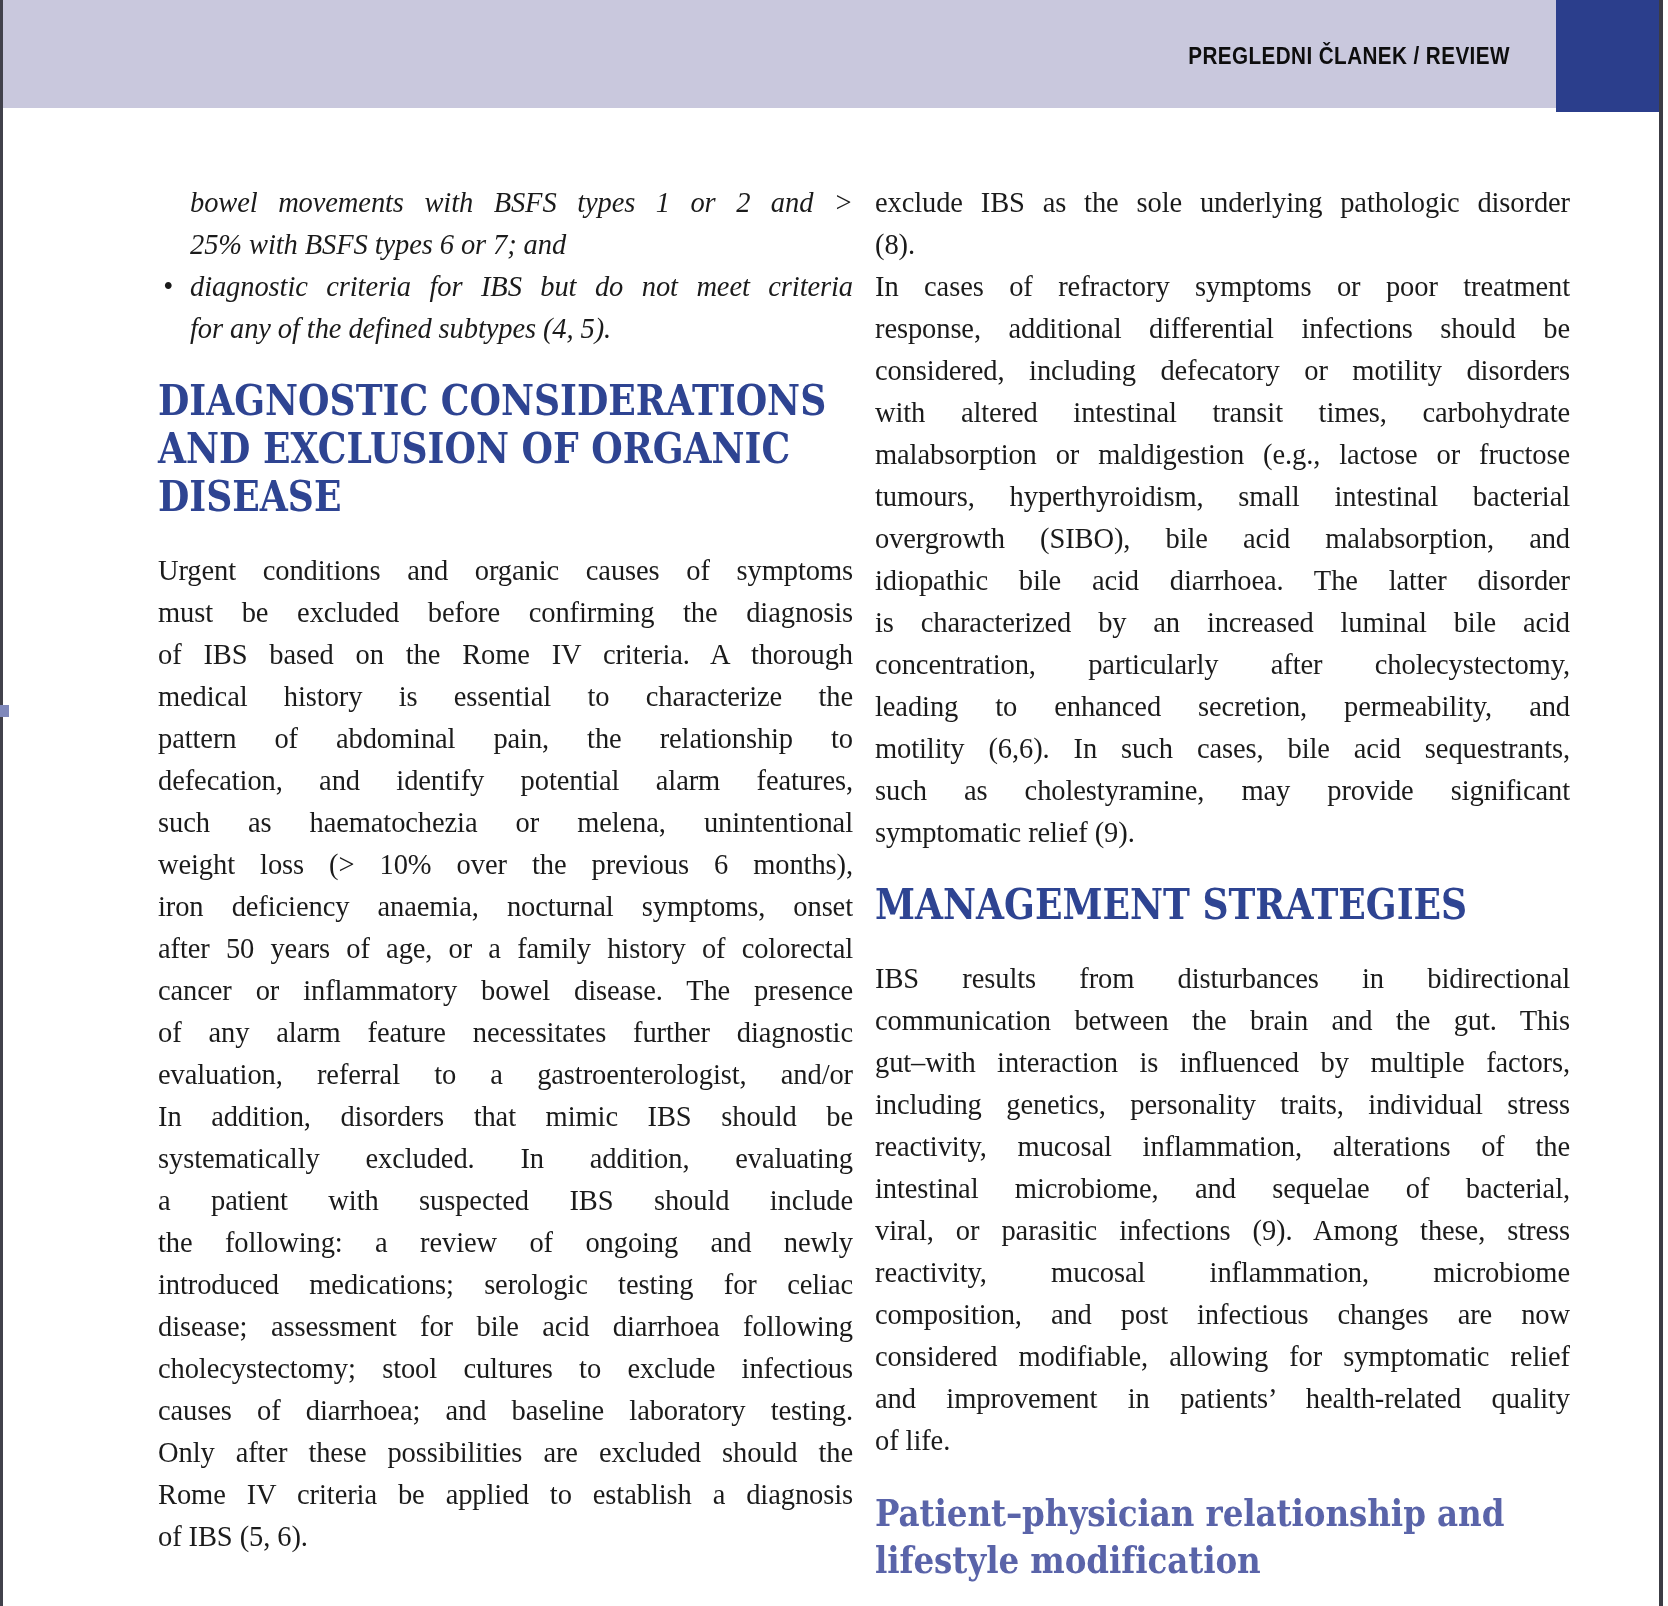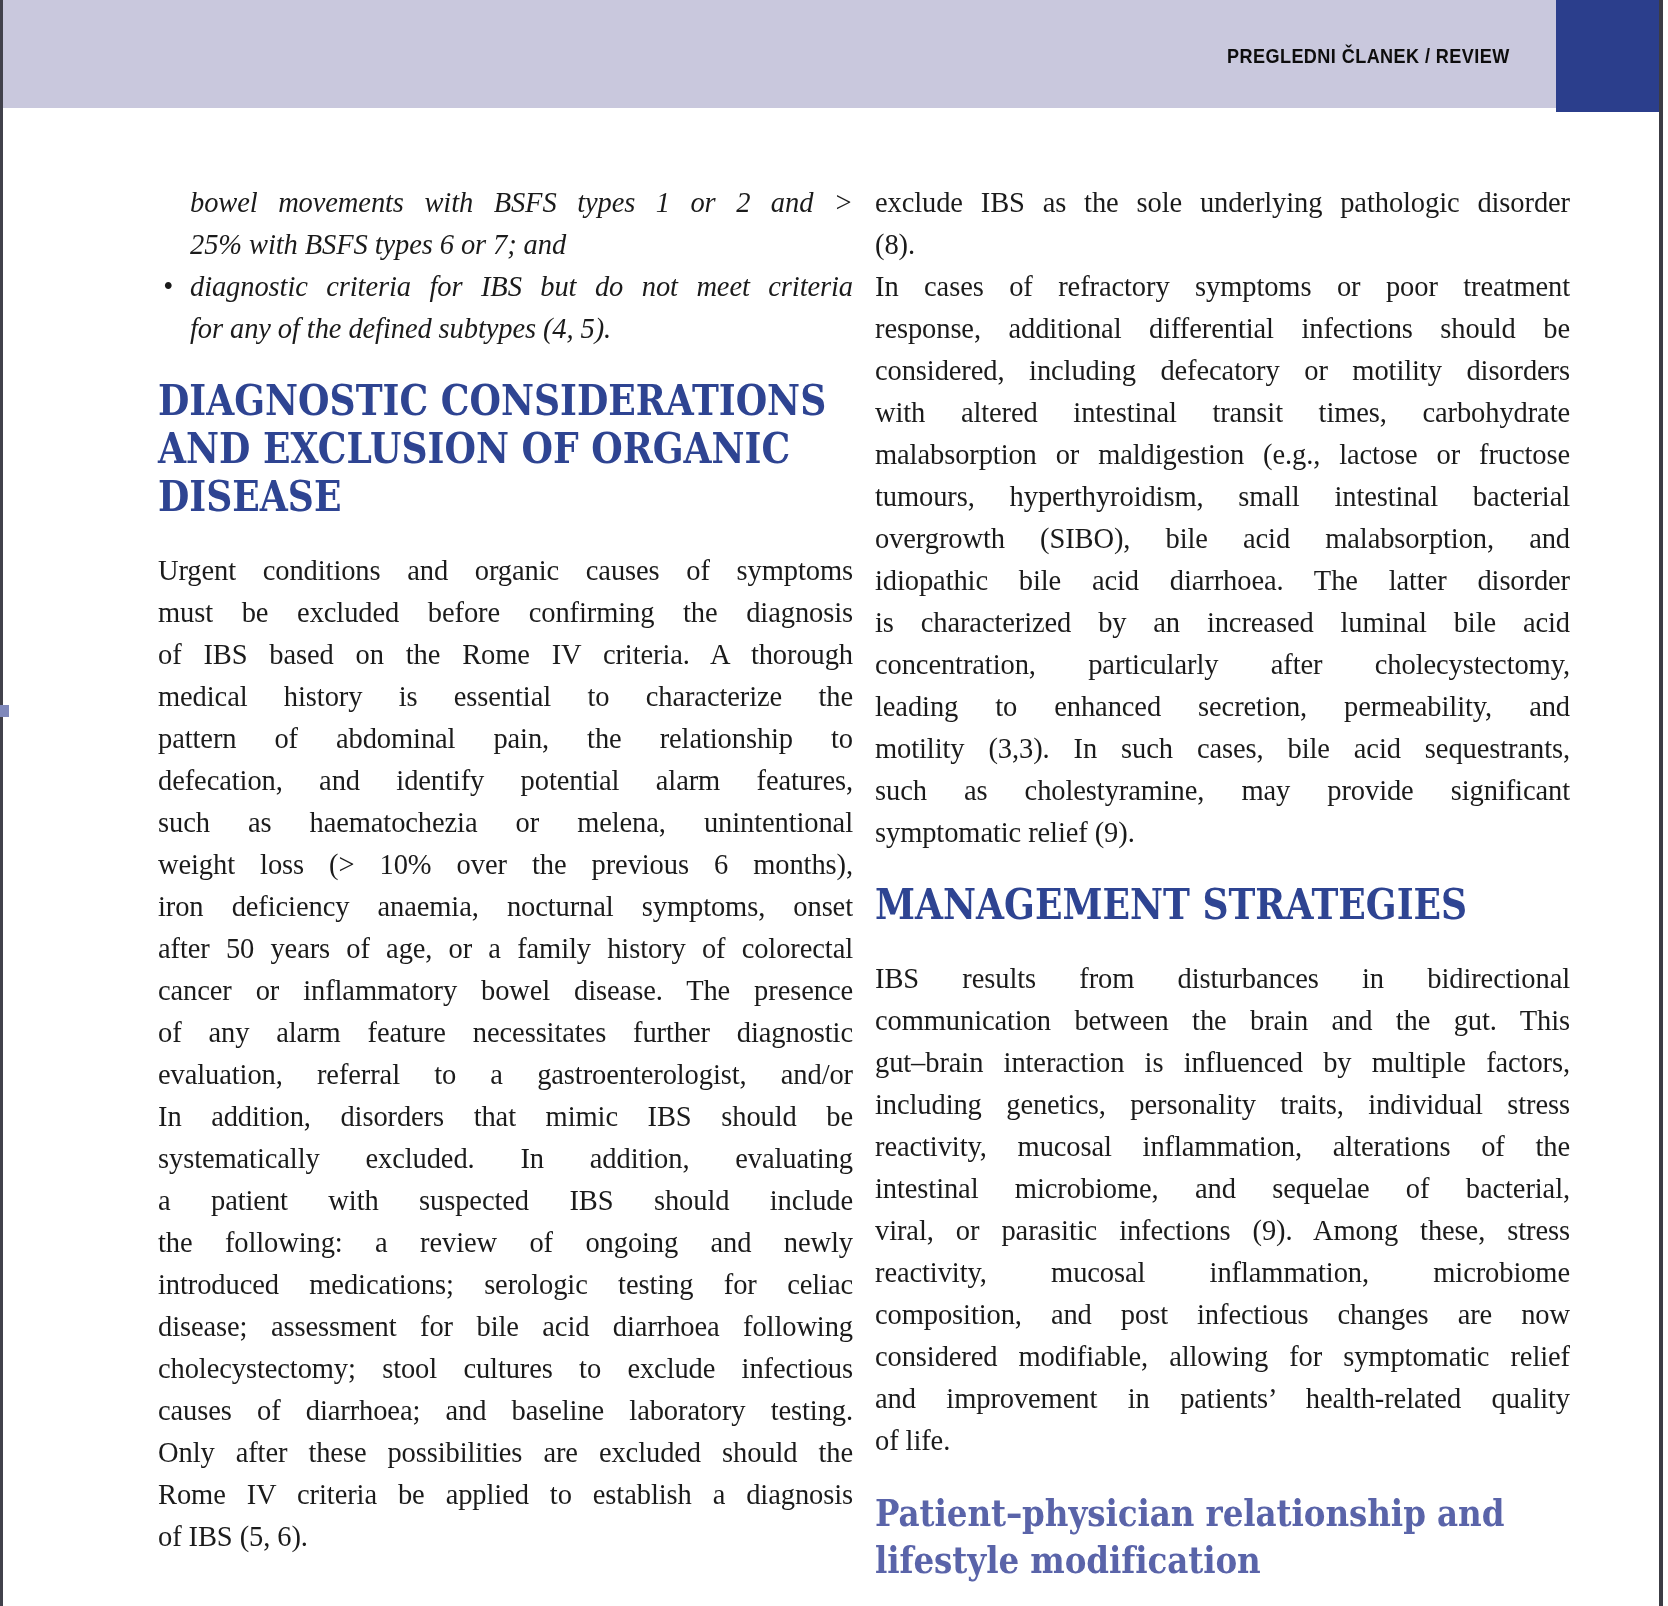--- a/index.html
+++ b/index.html
@@ -12,21 +12,21 @@
     color:#1b1b1b;
   }
   .edge-left{position:absolute;left:0;top:0;width:3px;height:1606px;background:#41414b;}
   .edge-right{position:absolute;left:1659px;top:0;width:4px;height:1606px;background:#3c3c44;}
   .edge-tick{position:absolute;left:0;top:705px;width:9px;height:12px;background:#7f88bb;}
 
   .band{position:absolute;left:3px;top:0;width:1553px;height:108px;background:#c9c8dd;}
   .band-text{
     position:absolute;right:158px;top:0;height:108px;line-height:112px;
     font-family:"Liberation Sans", sans-serif;
-    font-weight:bold;font-size:21px;color:#0d0d0d;letter-spacing:0.5px;
+    font-weight:bold;font-size:24px;color:#0d0d0d;letter-spacing:0.5px;
     white-space:nowrap;
   }
   .band-text .squeeze{display:inline-block;transform:scaleX(0.86);transform-origin:right center;}
   .corner-box{position:absolute;left:1556px;top:0;width:103px;height:112px;background:#2b3e8c;}
 
   .col{position:absolute;top:182px;font-size:28.5px;line-height:42px;letter-spacing:-0.1px;}
   .col-left{left:158px;width:695px;}
   .col-right{left:875px;width:695px;}
 
   .tline{text-align:justify;text-align-last:justify;white-space:nowrap;}
@@ -128,31 +128,31 @@
         <div class="tline">response, additional differential infections should be</div>
         <div class="tline">considered, including defecatory or motility disorders</div>
         <div class="tline">with altered intestinal transit times, carbohydrate</div>
         <div class="tline">malabsorption or maldigestion (e.g., lactose or fructose</div>
         <div class="tline">tumours, hyperthyroidism, small intestinal bacterial</div>
         <div class="tline">overgrowth (SIBO), bile acid malabsorption, and</div>
         <div class="tline">idiopathic bile acid diarrhoea. The latter disorder</div>
         <div class="tline">is characterized by an increased luminal bile acid</div>
         <div class="tline">concentration, particularly after cholecystectomy,</div>
         <div class="tline">leading to enhanced secretion, permeability, and</div>
-        <div class="tline">motility (3,3). In such cases, bile acid sequestrants,</div>
+        <div class="tline">motility (6,6). In such cases, bile acid sequestrants,</div>
         <div class="tline">such as cholestyramine, may provide significant</div>
         <div class="tline tlast">symptomatic relief (9).</div>
       </div>
     <div class="heading nojust">
       <div class="tline">MANAGEMENT STRATEGIES</div>
     </div>
     <div>
         <div class="tline">IBS results from disturbances in bidirectional</div>
         <div class="tline">communication between the brain and the gut. This</div>
-        <div class="tline">gut–brain interaction is influenced by multiple factors,</div>
+        <div class="tline">gut–with interaction is influenced by multiple factors,</div>
         <div class="tline">including genetics, personality traits, individual stress</div>
         <div class="tline">reactivity, mucosal inflammation, alterations of the</div>
         <div class="tline">intestinal microbiome, and sequelae of bacterial,</div>
         <div class="tline">viral, or parasitic infections (9). Among these, stress</div>
         <div class="tline">reactivity, mucosal inflammation, microbiome</div>
         <div class="tline">composition, and post infectious changes are now</div>
         <div class="tline">considered modifiable, allowing for symptomatic relief</div>
         <div class="tline">and improvement in patients’ health-related quality</div>
         <div class="tline tlast">of life.</div>
       </div>

